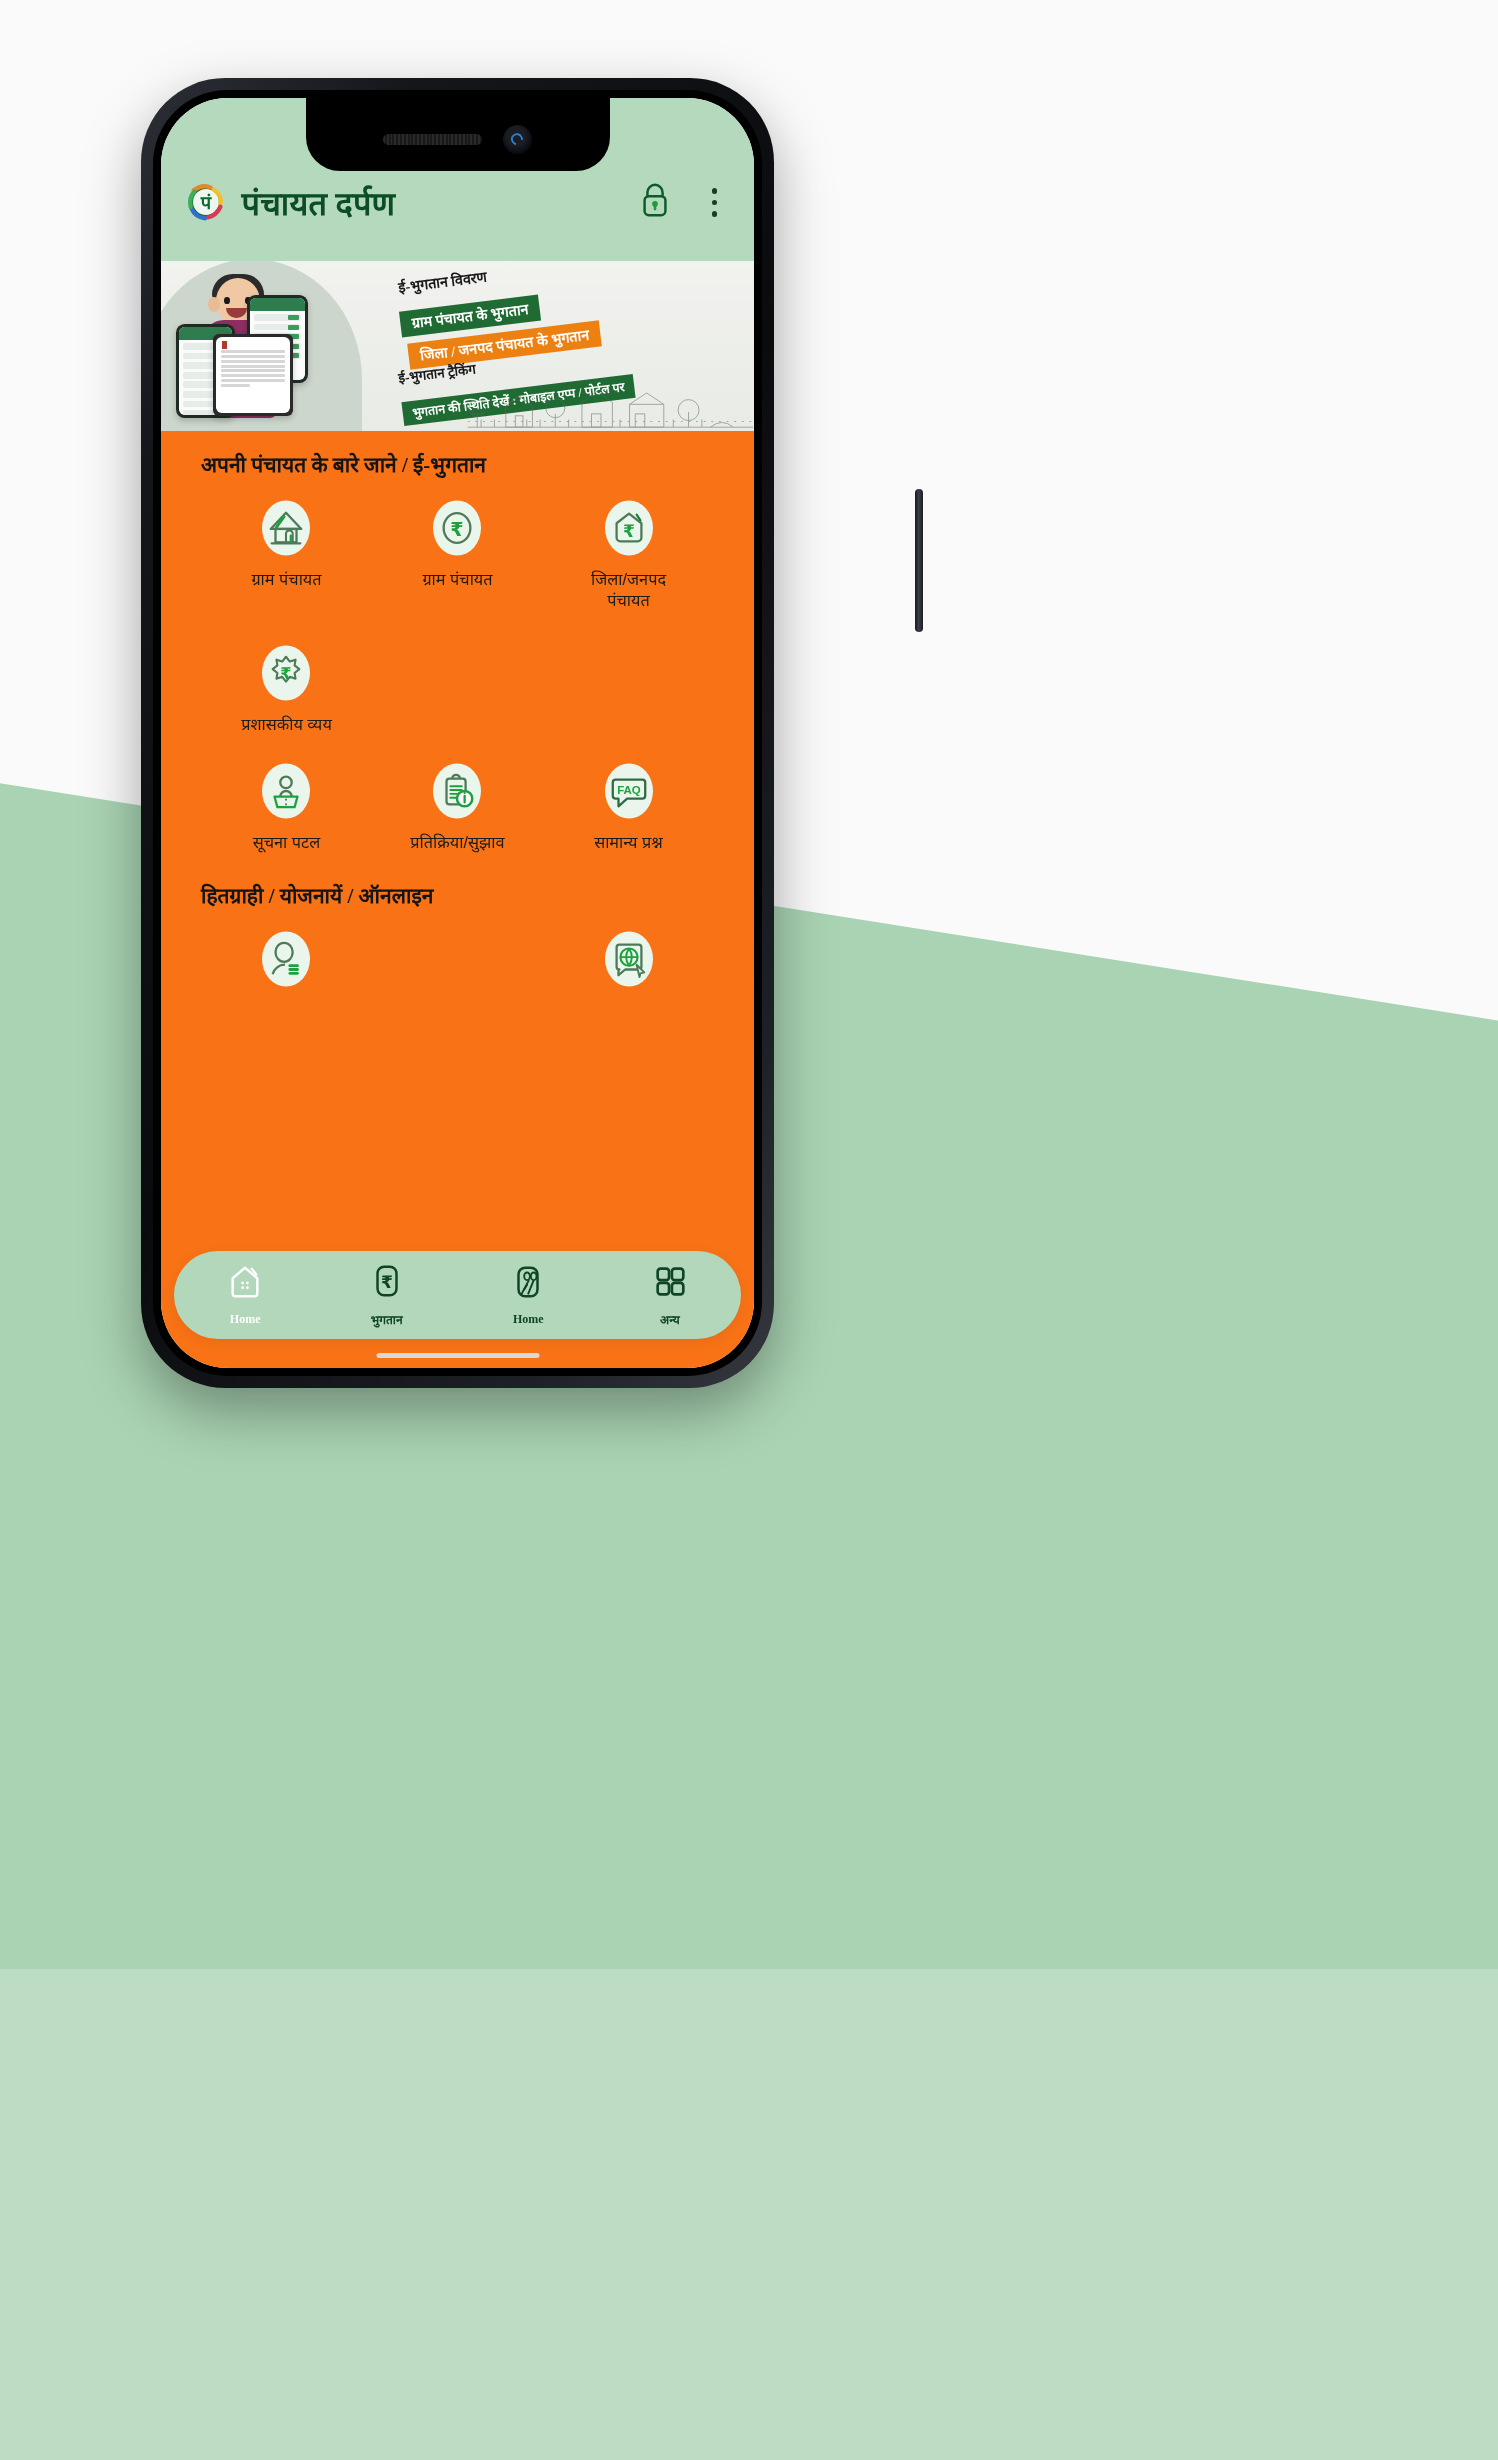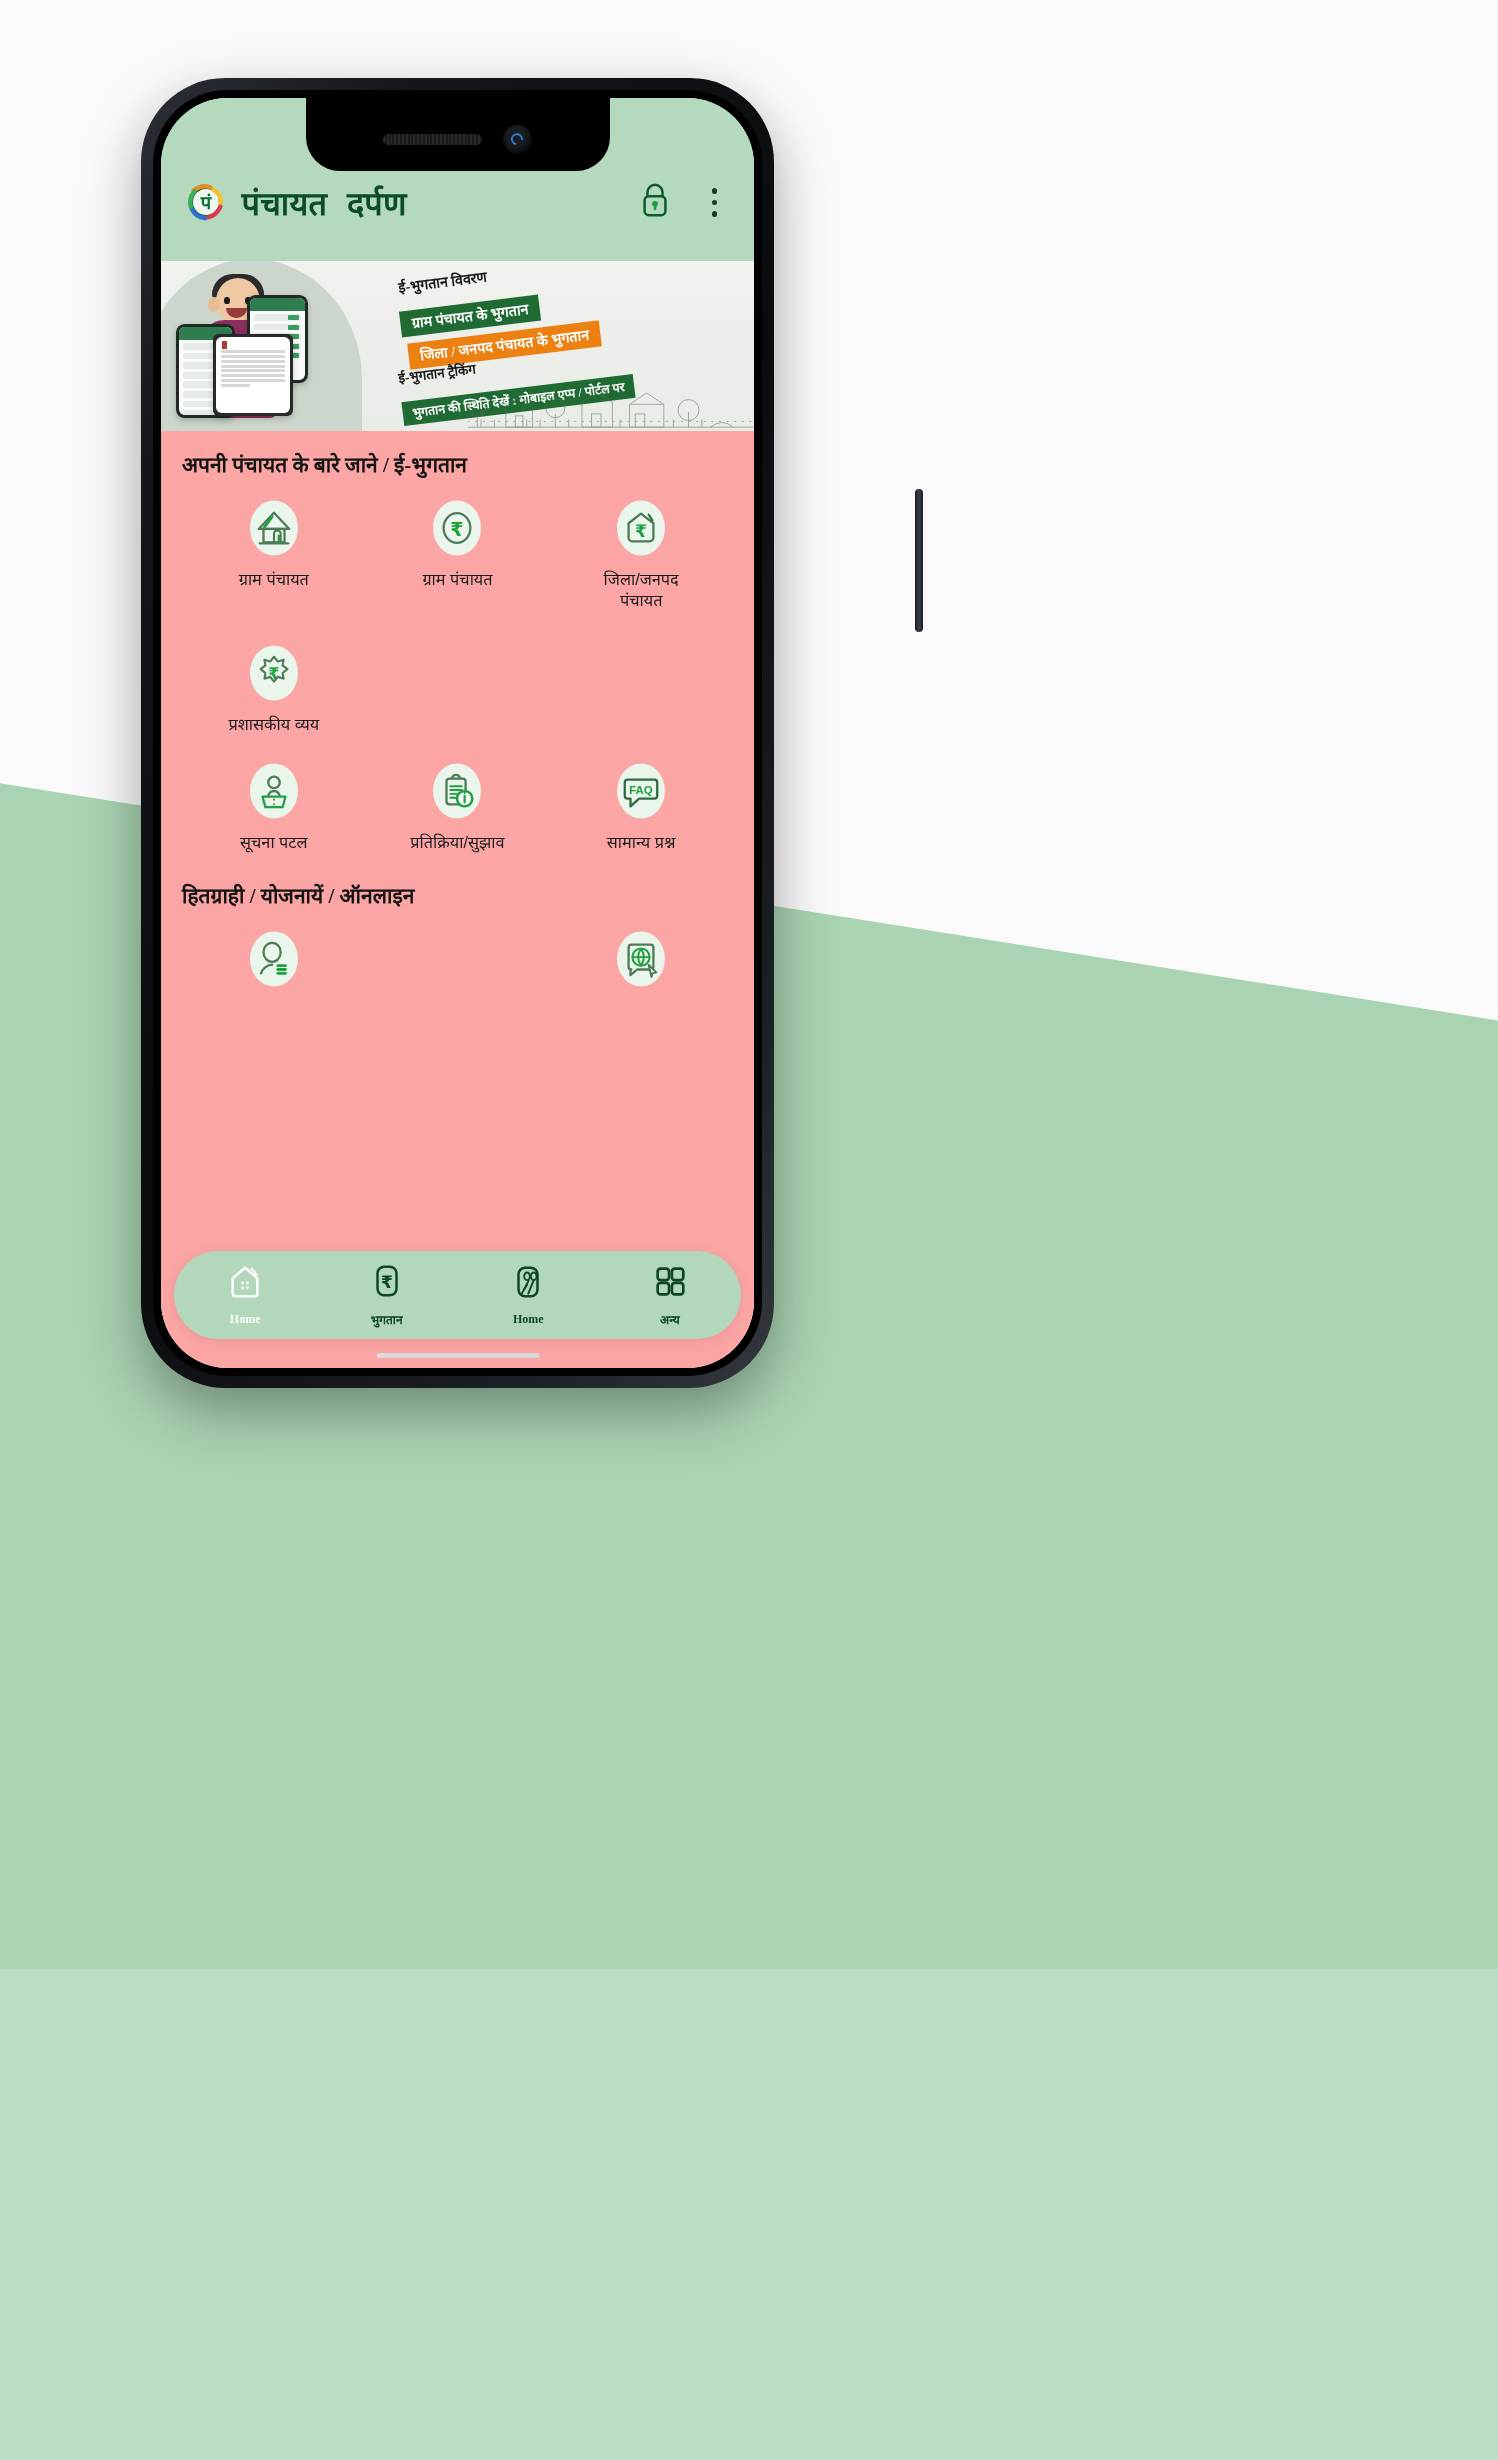--- a/index.html
+++ b/index.html
@@ -122,21 +122,21 @@
     gap: 11.5px;
     padding-top: 46px;
     height: 163px;
   }
   .logo-mark {
     position: relative;
     width: 48px; height: 48px; flex: 0 0 auto;
   }
   .logo-mark svg { display: block; }
   .app-title {
-    font-family: Liberation Mono, monospace;
+    font-family: Liberation Serif, serif;
     font-weight: bold;
     font-size: 32.5px;
     color: #0b4d25;
     letter-spacing: 0.2px;
     white-space: nowrap;
   }
   .app-version {
     font-family: "Liberation Sans", sans-serif;
     font-weight: bold;
     font-size: 21px;
@@ -202,24 +202,24 @@
   .bt3 { left:247px; top:71px; font-size:14.3px; color:#fff; background:#ec8112; padding:2.9px 11.5px 3.8px; transform:rotate(-7deg); }
   .bt4 { left:237px; top:103px; font-size:13.4px; transform:rotate(-7deg); }
   .bt5 { left:241px; top:127px; font-size:12.4px; color:#fff; background:#1f6b33; padding:2.9px 9.6px 3.8px; transform:rotate(-7deg); }
 
   .banner-village {
     position:absolute; right:0; bottom:0; width:287px; height:59px; opacity:.55;
   }
 
   
   .content {
-    background: #fca5a5;
+    background: #f97316;
     height: calc(100% - 163px - 170px);
     overflow: hidden;
-    padding: 0 21px;
+    padding: 0 40px;
   }
   .section-title {
     font-family: "Liberation Serif", "DejaVu Serif", serif;
     font-weight: bold;
     font-size: 21px;
     color: #141414;
     padding: 19px 0 3.8px;
   }
   .grid {
     display: grid;

